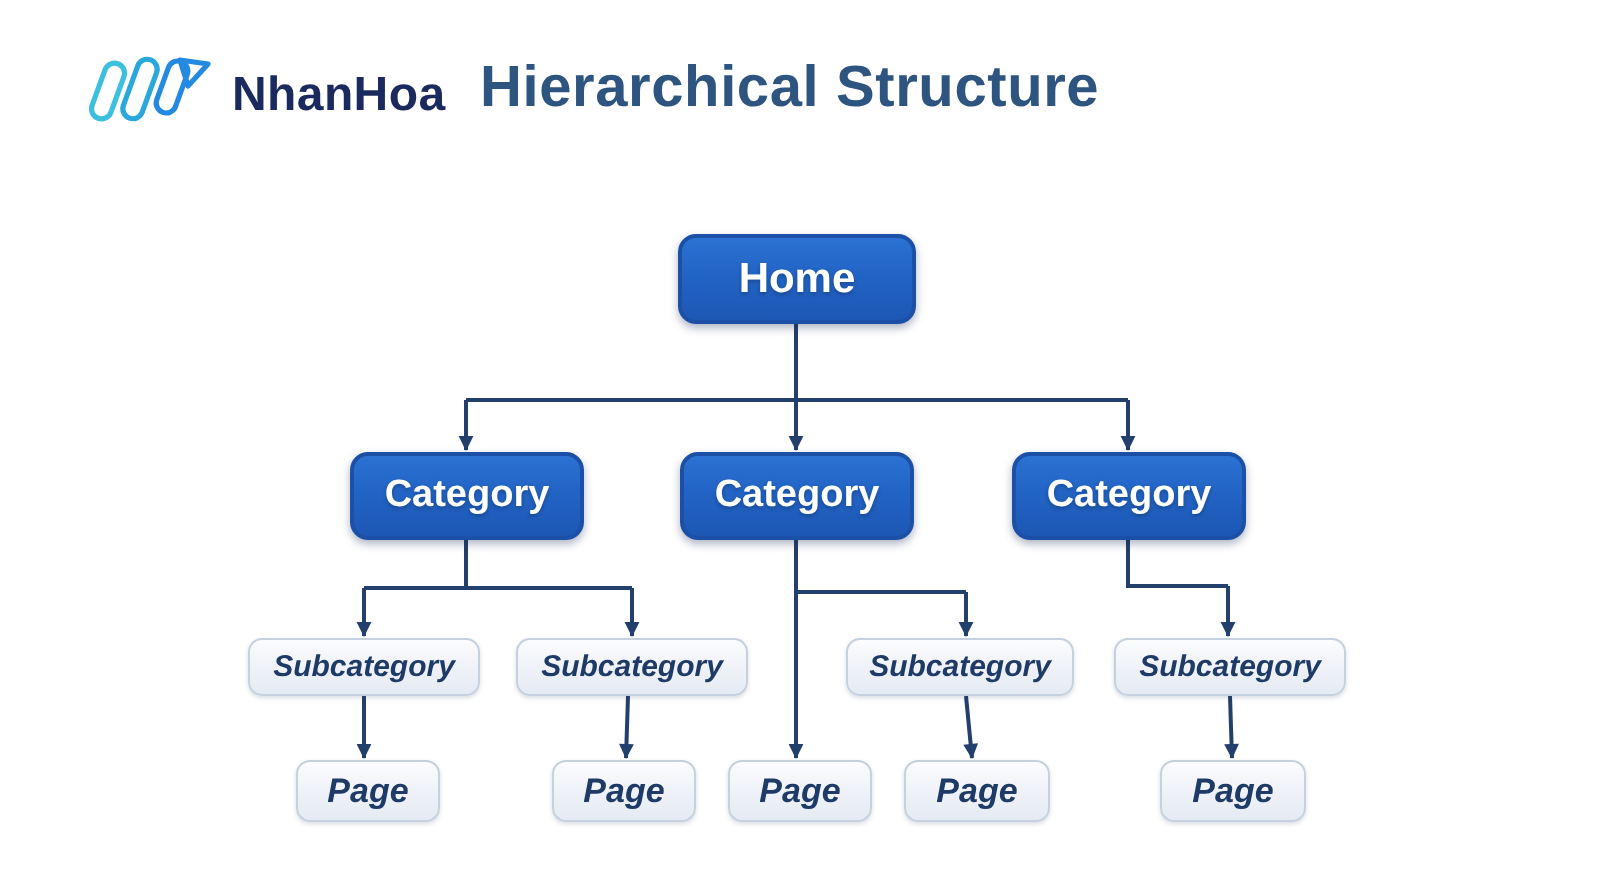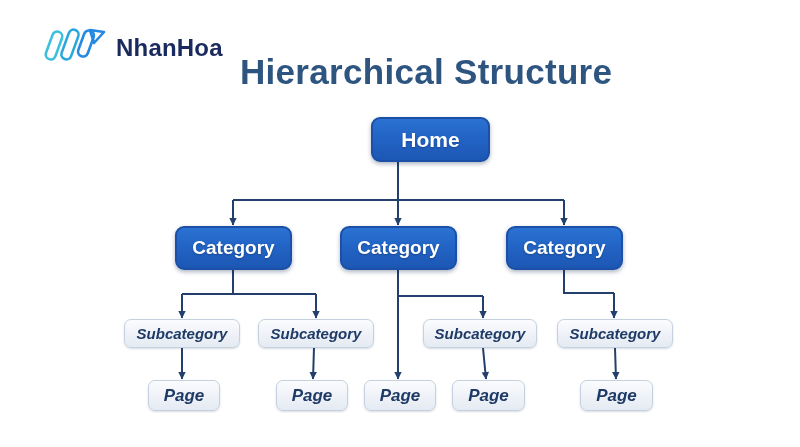--- a/index.html
+++ b/index.html
@@ -22,25 +22,24 @@
     position: absolute;
     left: 116px; top: 34px;
     font-size: 24px;
     font-weight: bold;
     color: #1b2a5e;
     letter-spacing: 0.2px;
   }
   .page-title {
     position: absolute;
     left: 240px; top: 28px;
-    font-size: 35px;
+    font-size: 29px;
     font-weight: bold;
     color: #2e5480;
     letter-spacing: 0.3px;
-    margin-top: 24px;
   }
   
   .connector-layer {
     position: absolute;
     left: 0; top: 0;
     width: 800px; height: 447px;
     pointer-events: none;
   }
   .edge {
     fill: none;
@@ -110,21 +109,21 @@
         <polyline points="564,270 564,293 614,293" class="edge"></polyline>
         <polyline points="614,293 614,318" class="edge" marker-end="url(#arrow)"></polyline>
         <polyline points="182,348 182,379" class="edge" marker-end="url(#arrow)"></polyline>
         <polyline points="314,348 313,379" class="edge" marker-end="url(#arrow)"></polyline>
         <polyline points="483,348 486,379" class="edge" marker-end="url(#arrow)"></polyline>
         <polyline points="615,348 616,379" class="edge" marker-end="url(#arrow)"></polyline>
       </g>
   </svg>
 
   <div id="node-layer">
-      <div class="node primary" style="left: 339px; top: 117px; width: 119px; height: 45px; font-size: 21px; margin-left: 32px;">Home</div>
+      <div class="node primary" style="left: 339px; top: 117px; width: 119px; height: 45px; font-size: 21px;">Home</div>
       <div class="node primary" style="left: 175px; top: 226px; width: 117px; height: 44px; font-size: 19px;">Category</div>
       <div class="node primary" style="left: 340px; top: 226px; width: 117px; height: 44px; font-size: 19px;">Category</div>
       <div class="node primary" style="left: 506px; top: 226px; width: 117px; height: 44px; font-size: 19px;">Category</div>
       <div class="node secondary" style="left: 124px; top: 319px; width: 116px; height: 29px; font-size: 15px;">Subcategory</div>
       <div class="node secondary" style="left: 258px; top: 319px; width: 116px; height: 29px; font-size: 15px;">Subcategory</div>
       <div class="node secondary" style="left: 423px; top: 319px; width: 114px; height: 29px; font-size: 15px;">Subcategory</div>
       <div class="node secondary" style="left: 557px; top: 319px; width: 116px; height: 29px; font-size: 15px;">Subcategory</div>
       <div class="node secondary" style="left: 148px; top: 380px; width: 72px; height: 31px; font-size: 17px;">Page</div>
       <div class="node secondary" style="left: 276px; top: 380px; width: 72px; height: 31px; font-size: 17px;">Page</div>
       <div class="node secondary" style="left: 364px; top: 380px; width: 72px; height: 31px; font-size: 17px;">Page</div>

